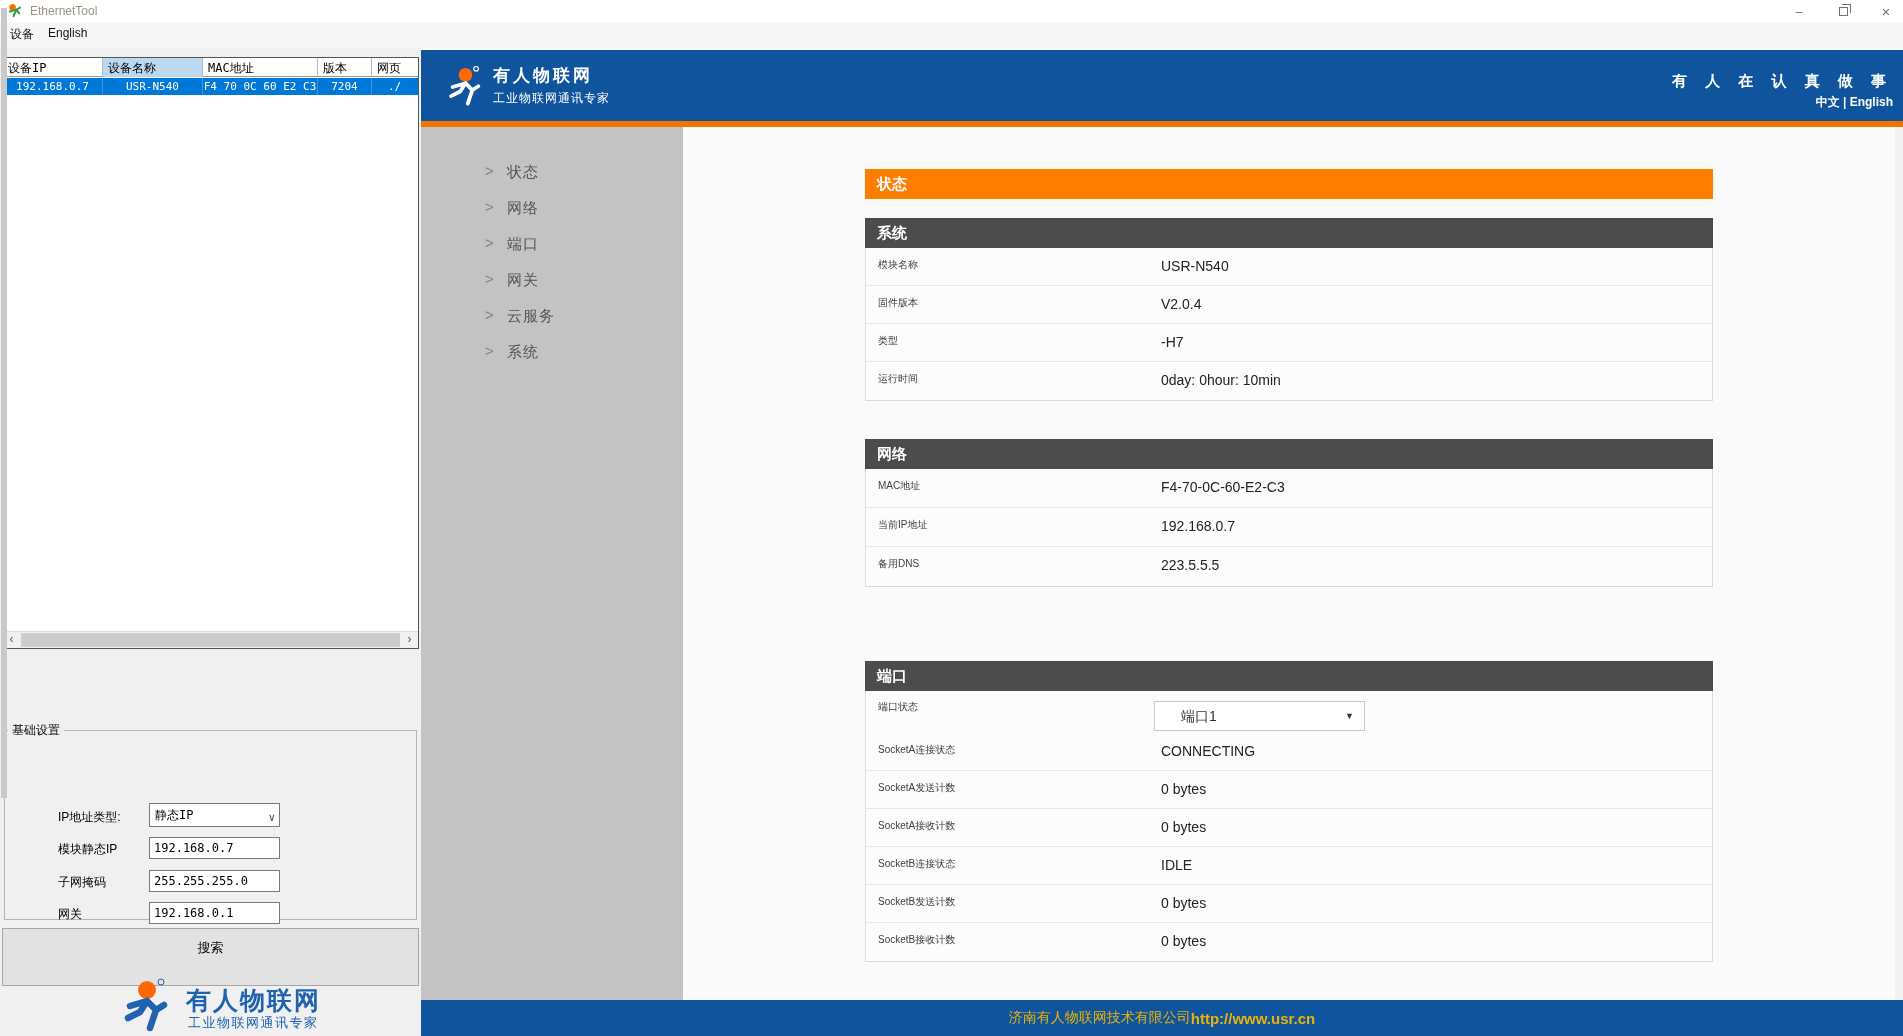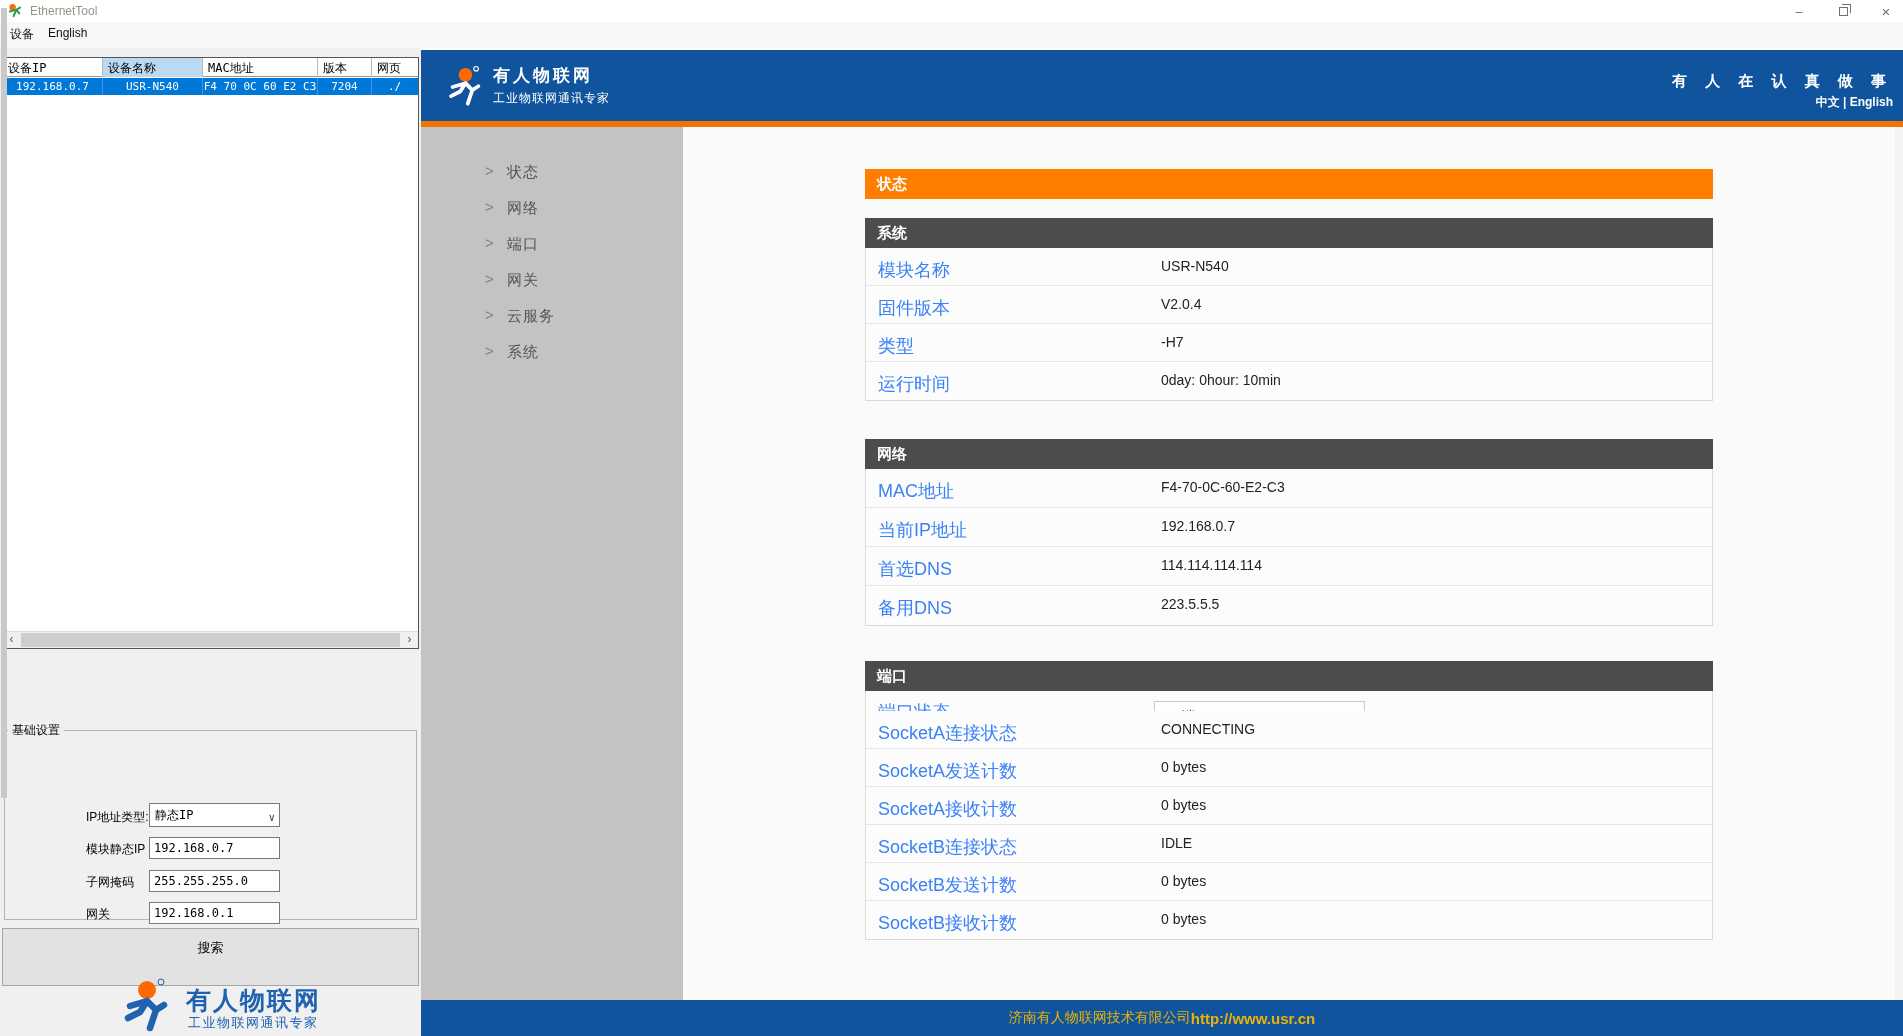--- a/index.html
+++ b/index.html
@@ -36,21 +36,21 @@
   .dt-cell { height:17px; font-size:11px; text-align:center; padding-top:2px; border-right:1px solid #3f95e2; font-family:"DejaVu Sans Mono","Liberation Sans",sans-serif; }
   .dt-cell.c5 { border-right:none; }
 
   .hscroll { position:absolute; left:0; bottom:0; width:100%; height:17px; background:#f0f0f0; border-top:1px solid #dcdcdc; }
   .hs-arrow { position:absolute; top:0; width:17px; height:16px; color:#555; font-size:12px; text-align:center; line-height:15px; }
   .hs-left { left:0; } .hs-right { right:0; }
   .hs-thumb { position:absolute; left:18px; top:1px; width:379px; height:14px; background:#cdcdcd; }
 
   .groupbox { left:4px; top:682px; width:413px; height:190px; border:1px solid #b5b5b5; }
   .groupbox-legend { position:absolute; left:3px; top:-9px; background:#f0f0f0; padding:0 4px; font-size:12px; color:#000; }
-  .form-label { position:absolute; left:53px; font-size:12px; color:#000;margin-left:28px; }
+  .form-label { position:absolute; left:53px; font-size:12px; color:#000; }
   .form-field { position:absolute; left:144px; width:131px; background:#fff; border:1px solid #7a7a7a; font-size:12px; font-family:"DejaVu Sans Mono","Liberation Sans",sans-serif; color:#000; }
   .combo { height:24px; line-height:22px; padding-left:5px; }
   .combo-arrow { position:absolute; right:4px; top:3px; color:#444; font-size:11px; }
   input.form-field { height:22px; padding:0 0 0 4px; }
   .lbl1 { top:78px; } .fld1 { top:72px; }
   .lbl2 { top:110px; } .fld2 { top:106px; }
   .lbl3 { top:143px; } .fld3 { top:139px; }
   .lbl4 { top:175px; } .fld4 { top:171px; }
   .btn-set { position:absolute; left:146px; top:206px; width:128px; height:28px; background:#e1e1e1; border:1px solid #adadad; font-size:12px; color:#000; text-align:center; line-height:26px; }
 
@@ -74,30 +74,30 @@
   .side-item { position:absolute; left:0; width:262px; height:30px; cursor:default; }
   .side-chevron { position:absolute; left:64px; top:4px; color:#7f7f7f; font-size:15px; }
   .side-label { position:absolute; left:86px; top:5px; color:#555; font-size:15px; letter-spacing:1px; }
 
   .web-content { left:683px; top:127px; width:1212px; height:873px; background:#fafafa; }
   .page-banner { position:absolute; left:182px; top:42px; width:848px; height:30px; background:#ff7e00; color:#fff; font-size:15px; font-weight:bold; line-height:30px; padding-left:12px; }
   .sec-header { position:absolute; left:182px; width:848px; height:30px; background:#4c4c4c; color:#fff; font-size:15px; font-weight:bold; line-height:30px; padding-left:12px; }
   .sec-table { position:absolute; left:182px; width:848px; background:#fcfcfc; border:1px solid #d9d9d9; border-top:none; }
   .sec-row { position:relative; width:100%; height:38px; border-bottom:1px solid #e6e6e6; }
   .sec-row:last-child { border-bottom:none; }
-  .row-label { position:absolute; left:12px; top:10px; font-size:18px; color:#3b82f6; }
+  .row-label { position:absolute; left:12px; top:10px; font-size:10px; color:#404040; }
   .row-value { position:absolute; left:295px; top:10px; font-size:14px; color:#222; }
   .sec-row.tall { height:50px; }
   .sec-row.tall .row-label { top:9px; }
   .port-select { position:absolute; left:288px; top:10px; width:211px; height:30px; background:#fff; border:1px solid #c9c9c9; font-size:14px; color:#333; line-height:28px; padding-left:26px; }
   .select-arrow { position:absolute; right:10px; top:0; font-size:9px; color:#333; line-height:28px; }
 
   .h-sys { top:91px; } .t-sys { top:121px; }
   .h-net { top:312px; } .t-net { top:342px; }
-  .h-port { top:534px; } .t-port-sel { top:564px; } .t-port { top:584px; }
+  .h-port { top:534px; } .t-port-sel { top:564px; } .t-port { top:606px; }
 
   .vscroll { left:1895px; top:127px; width:8px; height:873px; background:#f3f3f3; }
   .vthumb { position:absolute; left:1px; top:8px; width:6px; height:790px; background:#c9c9c9; }
 
   .web-footer { left:421px; top:1000px; width:1482px; height:36px; background:#0f549d; color:#eab308; display:flex; align-items:center; justify-content:center; }
   .footer-company { font-size:14px; }
   .footer-url { font-size:15px; font-weight:bold; }
 </style>
 </head>
 <body>
@@ -250,24 +250,20 @@
     <div class="sec-table t-net">
       <div class="sec-row" style="height:39px;">
         <span class="row-label">MAC地址</span>
         <span class="row-value">F4-70-0C-60-E2-C3</span>
       </div>
       <div class="sec-row" style="height:39px;">
         <span class="row-label">当前IP地址</span>
         <span class="row-value">192.168.0.7</span>
       </div>
       <div class="sec-row" style="height:39px;">
-        <span class="row-label">首选DNS</span>
-        <span class="row-value">114.114.114.114</span>
-      </div>
-      <div class="sec-row" style="height:39px;">
         <span class="row-label">备用DNS</span>
         <span class="row-value">223.5.5.5</span>
       </div>
     </div>
 
     <div class="sec-header h-port">端口</div>
     <div class="sec-table t-port-sel">
       <div class="sec-row tall">
         <span class="row-label">端口状态</span>
         <div class="port-select">

